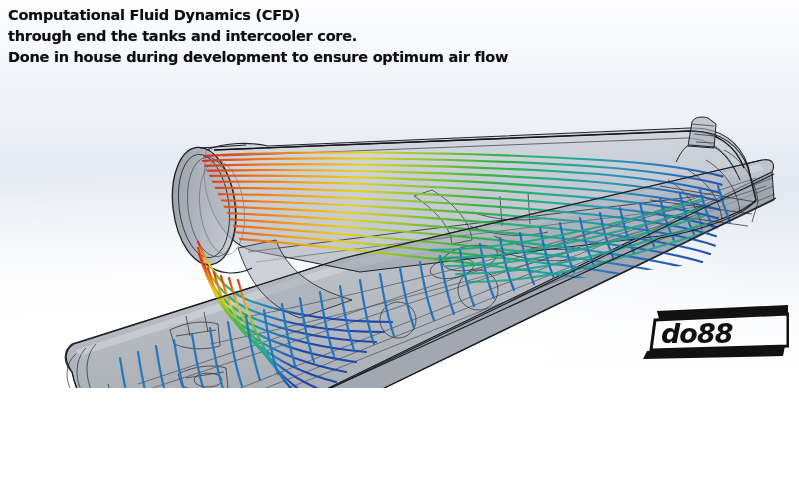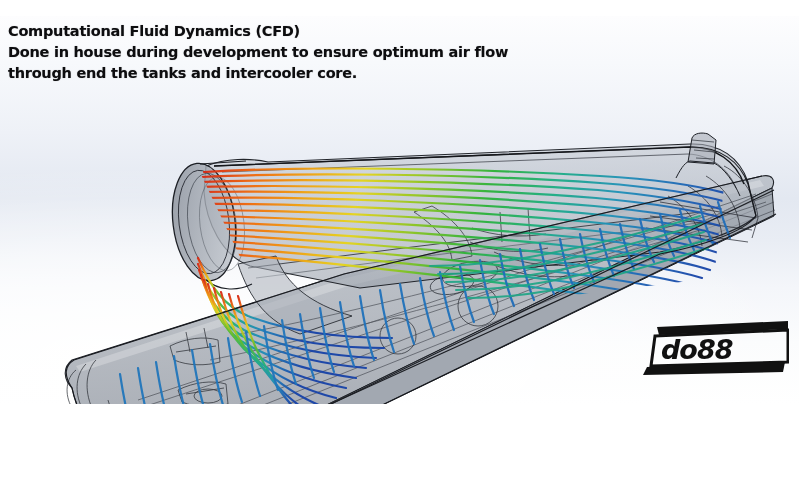--- a/index.html
+++ b/index.html
@@ -16,21 +16,20 @@
     font-family: "Liberation Sans", sans-serif;
     background: linear-gradient(to bottom,
         #fdfdfe 0%,
         #f7f9fc 12%,
         #eef1f7 30%,
         #e3e8f1 47%,
         #e9edf4 58%,
         #f4f6fa 70%,
         #fbfcfd 84%,
         #ffffff 100%);
-    margin-top: 16px;
   }
   #bgsheen {
     position: absolute;
     inset: 0;
     background: radial-gradient(ellipse 120% 70% at 18% 88%,
         rgba(255,255,255,0.95) 0%,
         rgba(255,255,255,0.55) 38%,
         rgba(255,255,255,0) 70%);
     pointer-events: none;
   }
@@ -319,22 +318,22 @@
       <path d="M 756,200 C 744,216 702,230 660,238 L 300,402
                C 250,424 200,438 140,438 C 100,438 78,402 72,372
                C 64,360 64,350 74,344 L 344,258 L 762,160"></path>
       <path d="M 140,438 C 200,438 252,424 302,402 L 774,174"></path>
       <path d="M 96,438 C 104,450 120,458 146,458 C 205,458 258,446 310,424 L 776,198"></path>
     </g>
   </svg>
 
   <div id="caption">
     <div class="cline">Computational Fluid Dynamics (CFD)</div>
+    <div class="cline">through end the tanks and intercooler core.</div>
     <div class="cline">Done in house during development to ensure optimum air flow</div>
-    <div class="cline">through end the tanks and intercooler core.</div>
   </div>
 
   <div id="logo">
     <svg width="150" height="56" viewBox="0 0 150 56">
 
       <polygon points="18,7 149,1 149,9 20,15" fill="#111111"></polygon>
 
       <path d="M 16,16 L 149,10 L 149,42 L 12,46 Z" fill="none" stroke="#111111" stroke-width="3"></path>
 
       <text x="22" y="39" font-family="'DejaVu Sans', sans-serif" font-size="27" font-weight="bold" font-style="italic" letter-spacing="-1" fill="#111111">do88</text>

